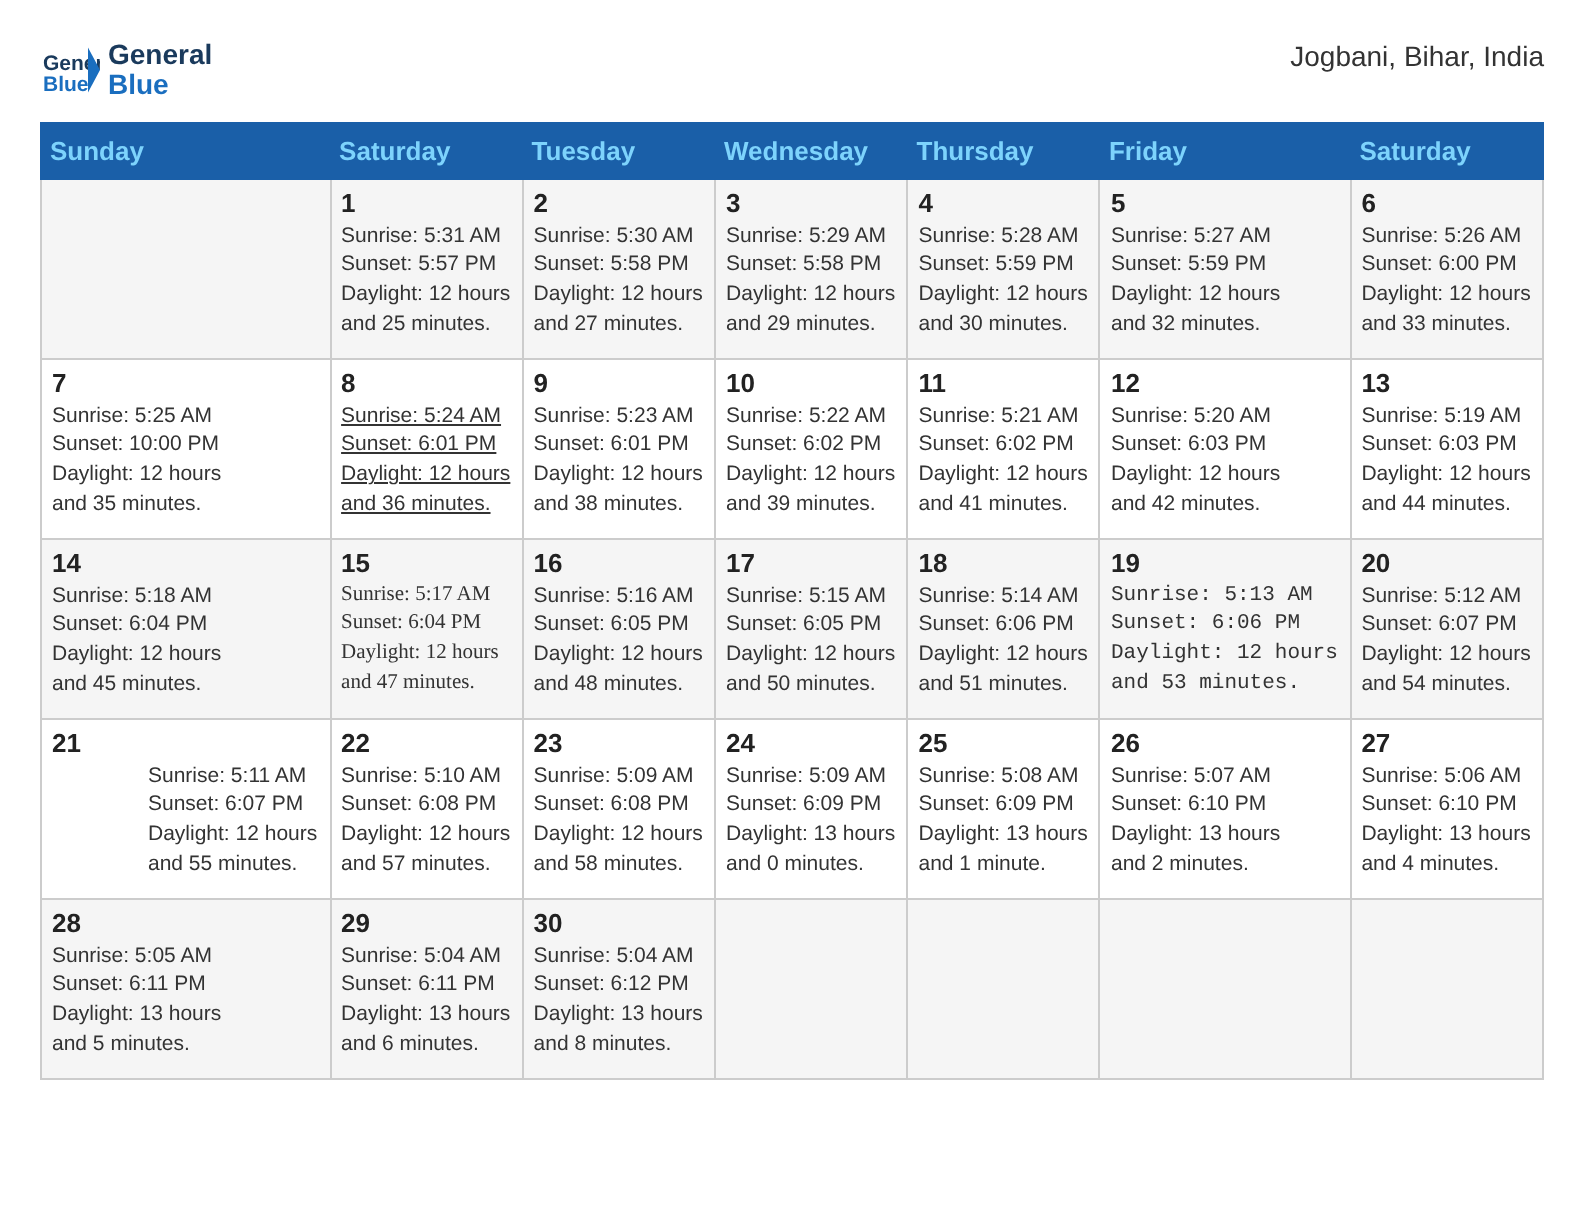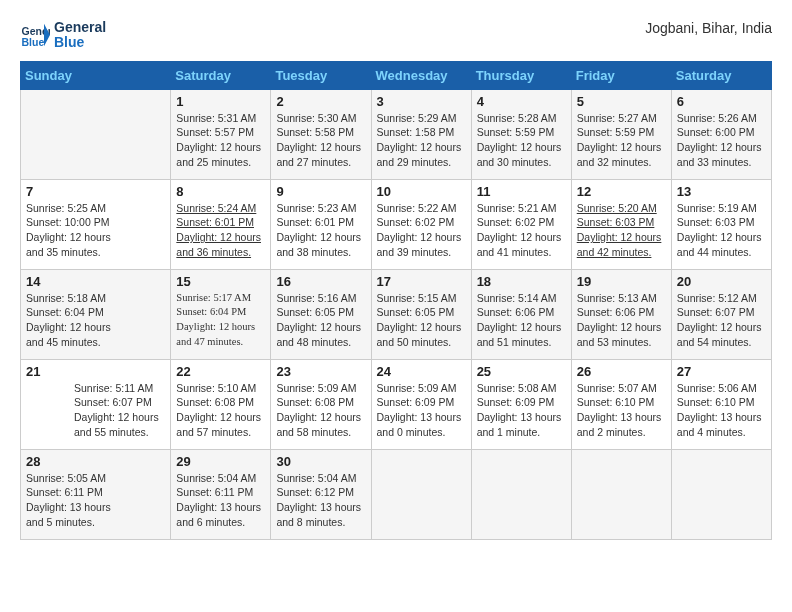--- a/index.html
+++ b/index.html
@@ -120,21 +120,21 @@
         <td>
           <div class="day-number">2</div>
           <div class="day-info" style="white-space: pre-line;">Sunrise: 5:30 AM
 Sunset: 5:58 PM
 Daylight: 12 hours
 and 27 minutes.</div>
         </td>
         <td>
           <div class="day-number">3</div>
           <div class="day-info" style="white-space: pre-line;">Sunrise: 5:29 AM
-Sunset: 1:58 PM
+Sunset: 5:58 PM
 Daylight: 12 hours
 and 29 minutes.</div>
         </td>
         <td>
           <div class="day-number">4</div>
           <div class="day-info" style="white-space: pre-line;">Sunrise: 5:28 AM
 Sunset: 5:59 PM
 Daylight: 12 hours
 and 30 minutes.</div>
         </td>
@@ -184,21 +184,21 @@
         </td>
         <td>
           <div class="day-number">11</div>
           <div class="day-info" style="white-space: pre-line;">Sunrise: 5:21 AM
 Sunset: 6:02 PM
 Daylight: 12 hours
 and 41 minutes.</div>
         </td>
         <td>
           <div class="day-number">12</div>
-          <div class="day-info" style="white-space: pre-line; text-decoration: underline;">Sunrise: 5:20 AM
+          <div class="day-info" style="white-space: pre-line;">Sunrise: 5:20 AM
 Sunset: 6:03 PM
 Daylight: 12 hours
 and 42 minutes.</div>
         </td>
         <td>
           <div class="day-number">13</div>
           <div class="day-info" style="white-space: pre-line;">Sunrise: 5:19 AM
 Sunset: 6:03 PM
 Daylight: 12 hours
 and 44 minutes.</div>
@@ -235,21 +235,21 @@
         </td>
         <td>
           <div class="day-number">18</div>
           <div class="day-info" style="white-space: pre-line;">Sunrise: 5:14 AM
 Sunset: 6:06 PM
 Daylight: 12 hours
 and 51 minutes.</div>
         </td>
         <td>
           <div class="day-number">19</div>
-          <div class="day-info" style="white-space: pre-line;">Sunrise: 5:13 AM
+          <div class="day-info" style="white-space: pre-line; font-family: Liberation Mono, monospace;">Sunrise: 5:13 AM
 Sunset: 6:06 PM
 Daylight: 12 hours
 and 53 minutes.</div>
         </td>
         <td>
           <div class="day-number">20</div>
           <div class="day-info" style="white-space: pre-line;">Sunrise: 5:12 AM
 Sunset: 6:07 PM
 Daylight: 12 hours
 and 54 minutes.</div>

